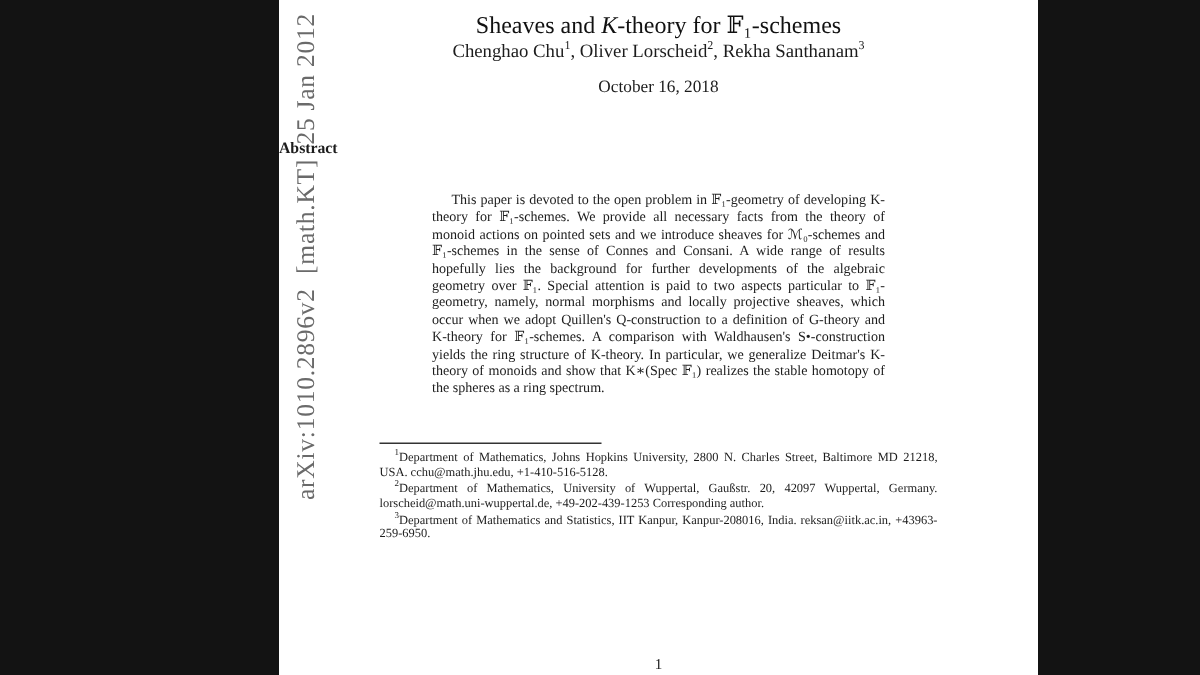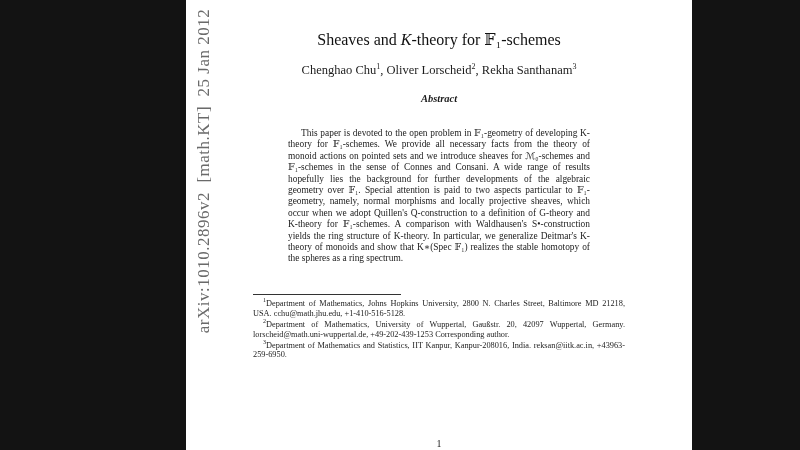--- a/index.html
+++ b/index.html
@@ -35,53 +35,50 @@
     transform: rotate(-90deg);
     transform-origin: center center;
     text-align: center;
     font-size: 17px;
     color: #6a6a6a;
     letter-spacing: 0.5px;
     white-space: pre;
     font-family: "Liberation Serif", "DejaVu Serif", "DejaVu Sans", serif;
   }
   .title {
-    margin: 12px;
-    padding-top: 19px;
+    margin: 0;
+    padding-top: 9px;
     text-align: center;
     font-size: 16px;
     line-height: 18px;
     font-weight: normal;
     color: #111;
   }
   .title .it { font-style: italic; }
   .authors {
-    margin-top: 14px;
     text-align: center;
     font-size: 12.5px;
     line-height: 14px;
   }
   .authors sup {
     font-size: 8px;
     vertical-align: super;
     line-height: 0;
   }
   .date {
     margin-top: 11px;
     text-align: center;
     font-size: 11.5px;
     line-height: 13px;
   }
   .abstract-head {
-    margin-top: 16px;
-    text-align: center;
+    margin-top: 29px;
     font-weight: bold;
     font-size: 10.5px;
     line-height: 12px;
-    font-style: italic;
   }
   .abstract {
     width: 302px;
     margin: 23px auto 0 auto;
     font-size: 9.4px;
     line-height: 11.4px;
     text-align: justify;
     text-indent: 13px;
   }
   .fnrule {
@@ -120,20 +117,21 @@
 
 <div class="stage">
   <div class="page">
 
     <div class="stamp">arXiv:1010.2896v2  [math.KT]  25 Jan 2012</div>
 
     <h1 class="title"><span>Sheaves and </span><span class="it">K</span><span>-theory for 𝔽₁-schemes</span></h1>
 
     <div class="authors"><span><span>Chenghao Chu</span><sup>1</sup><span>, </span></span><span><span>Oliver Lorscheid</span><sup>2</sup><span>, </span></span><span><span>Rekha Santhanam</span><sup>3</sup></span></div>
 
+    <div class="date">October 16, 2018</div>
 
     <div class="abstract-head">Abstract</div>
 
     <p class="abstract">This paper is devoted to the open problem in 𝔽₁-geometry of developing K-theory for 𝔽₁-schemes. We provide all necessary facts from the theory of monoid actions on pointed sets and we introduce sheaves for ℳ₀-schemes and 𝔽₁-schemes in the sense of Connes and Consani. A wide range of results hopefully lies the background for further developments of the algebraic geometry over 𝔽₁. Special attention is paid to two aspects particular to 𝔽₁-geometry, namely, normal morphisms and locally projective sheaves, which occur when we adopt Quillen's Q-construction to a definition of G-theory and K-theory for 𝔽₁-schemes. A comparison with Waldhausen's S•-construction yields the ring structure of K-theory. In particular, we generalize Deitmar's K-theory of monoids and show that K∗(Spec 𝔽₁) realizes the stable homotopy of the spheres as a ring spectrum.</p>
 
     <div class="fnrule"></div>
 
     <div class="footnotes">
       <p class="fn"><sup>1</sup><span>Department of Mathematics, Johns Hopkins University, 2800 N. Charles Street, Baltimore MD 21218, USA. cchu@math.jhu.edu, +1-410-516-5128.</span></p>
       <p class="fn"><sup>2</sup><span>Department of Mathematics, University of Wuppertal, Gaußstr. 20, 42097 Wuppertal, Germany. lorscheid@math.uni-wuppertal.de, +49-202-439-1253 Corresponding author.</span></p>

